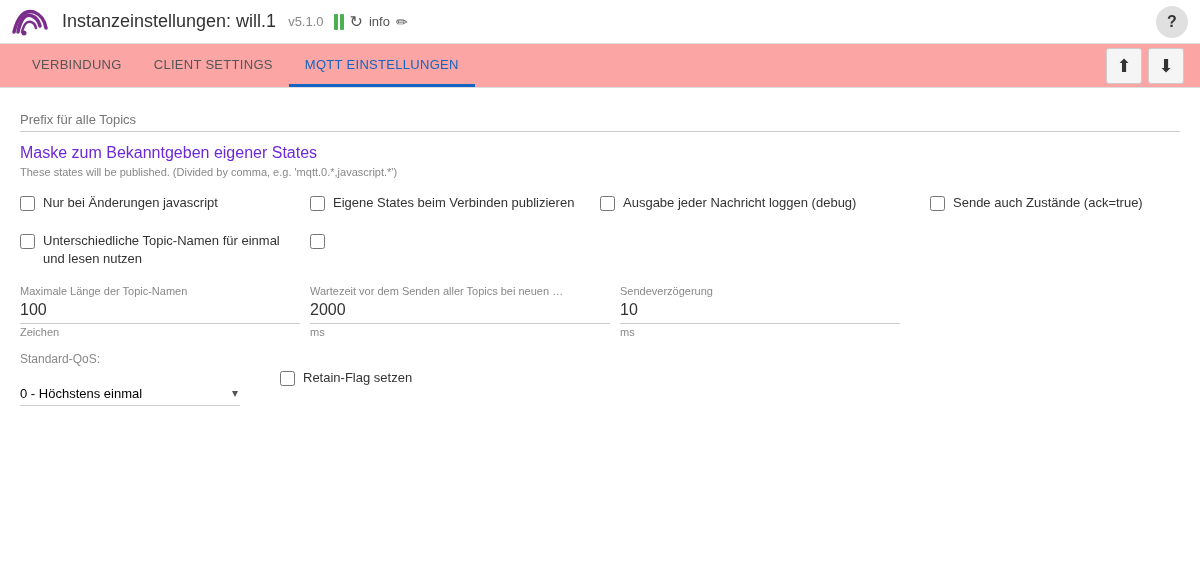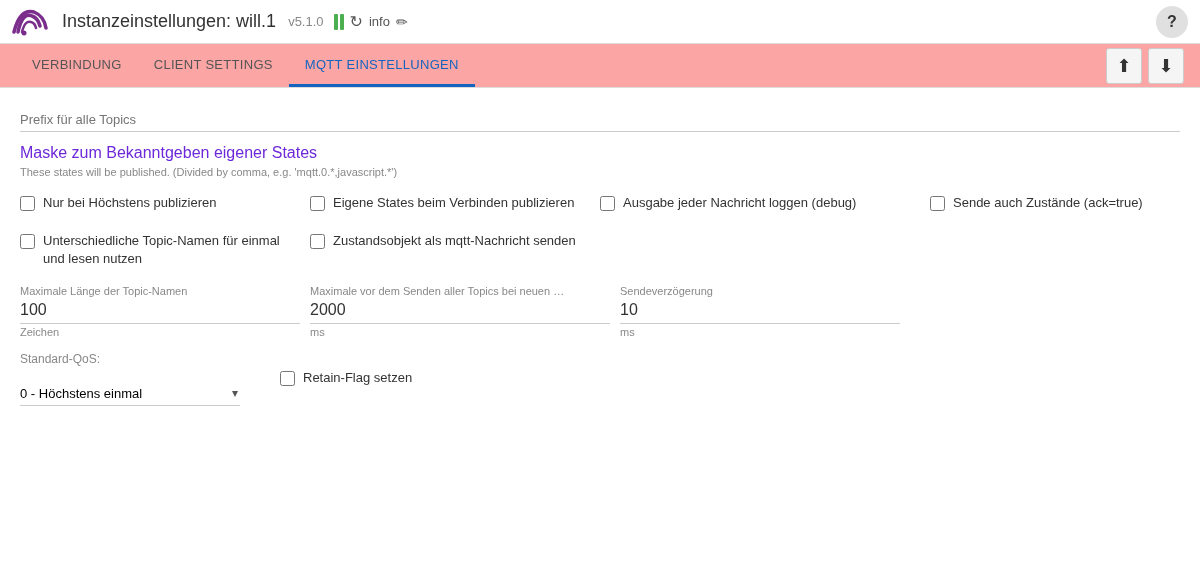--- a/index.html
+++ b/index.html
@@ -322,52 +322,51 @@
   </div>
 
   <div class="form-field">
     <div class="field-label">Maske zum Bekanntgeben eigener States</div>
     <div class="helper-text">These states will be published. (Divided by comma, e.g. 'mqtt.0.*,javascript.*')</div>
   </div>
 
   <div class="checkboxes-grid">
     <div class="checkbox-item">
       <input type="checkbox" style="">
-      <span class="checkbox-label">Nur bei Höchstens publizieren</span>
+      <span class="checkbox-label">Nur bei Änderungen javascript</span>
     </div>
     <div class="checkbox-item">
       <input type="checkbox" style="">
       <span class="checkbox-label">Eigene States beim Verbinden publizieren</span>
     </div>
     <div class="checkbox-item">
       <input type="checkbox" style="">
       <span class="checkbox-label">Ausgabe jeder Nachricht loggen (debug)</span>
     </div>
     <div class="checkbox-item">
       <input type="checkbox" style="">
       <span class="checkbox-label">Sende auch Zustände (ack=true)</span>
     </div>
     <div class="checkbox-item">
       <input type="checkbox" style="">
       <span class="checkbox-label">Unterschiedliche Topic-Namen für einmal und lesen nutzen</span>
     </div>
     <div class="checkbox-item">
       <input type="checkbox" style="">
-      <span class="checkbox-label">Zustandsobjekt als mqtt-Nachricht senden</span>
     </div>
   </div>
 
   <div class="numeric-row">
     <div class="numeric-field">
       <span class="field-label">Maximale Länge der Topic-Namen</span>
       <div class="numeric-value">100</div>
       <span class="numeric-unit">Zeichen</span>
     </div>
     <div class="numeric-field">
-      <span class="field-label">Maximale vor dem Senden aller Topics bei neuen …</span>
+      <span class="field-label">Wartezeit vor dem Senden aller Topics bei neuen …</span>
       <div class="numeric-value">2000</div>
       <span class="numeric-unit">ms</span>
     </div>
     <div class="numeric-field">
       <span class="field-label">Sendeverzögerung</span>
       <div class="numeric-value">10</div>
       <span class="numeric-unit">ms</span>
     </div>
   </div>
 

